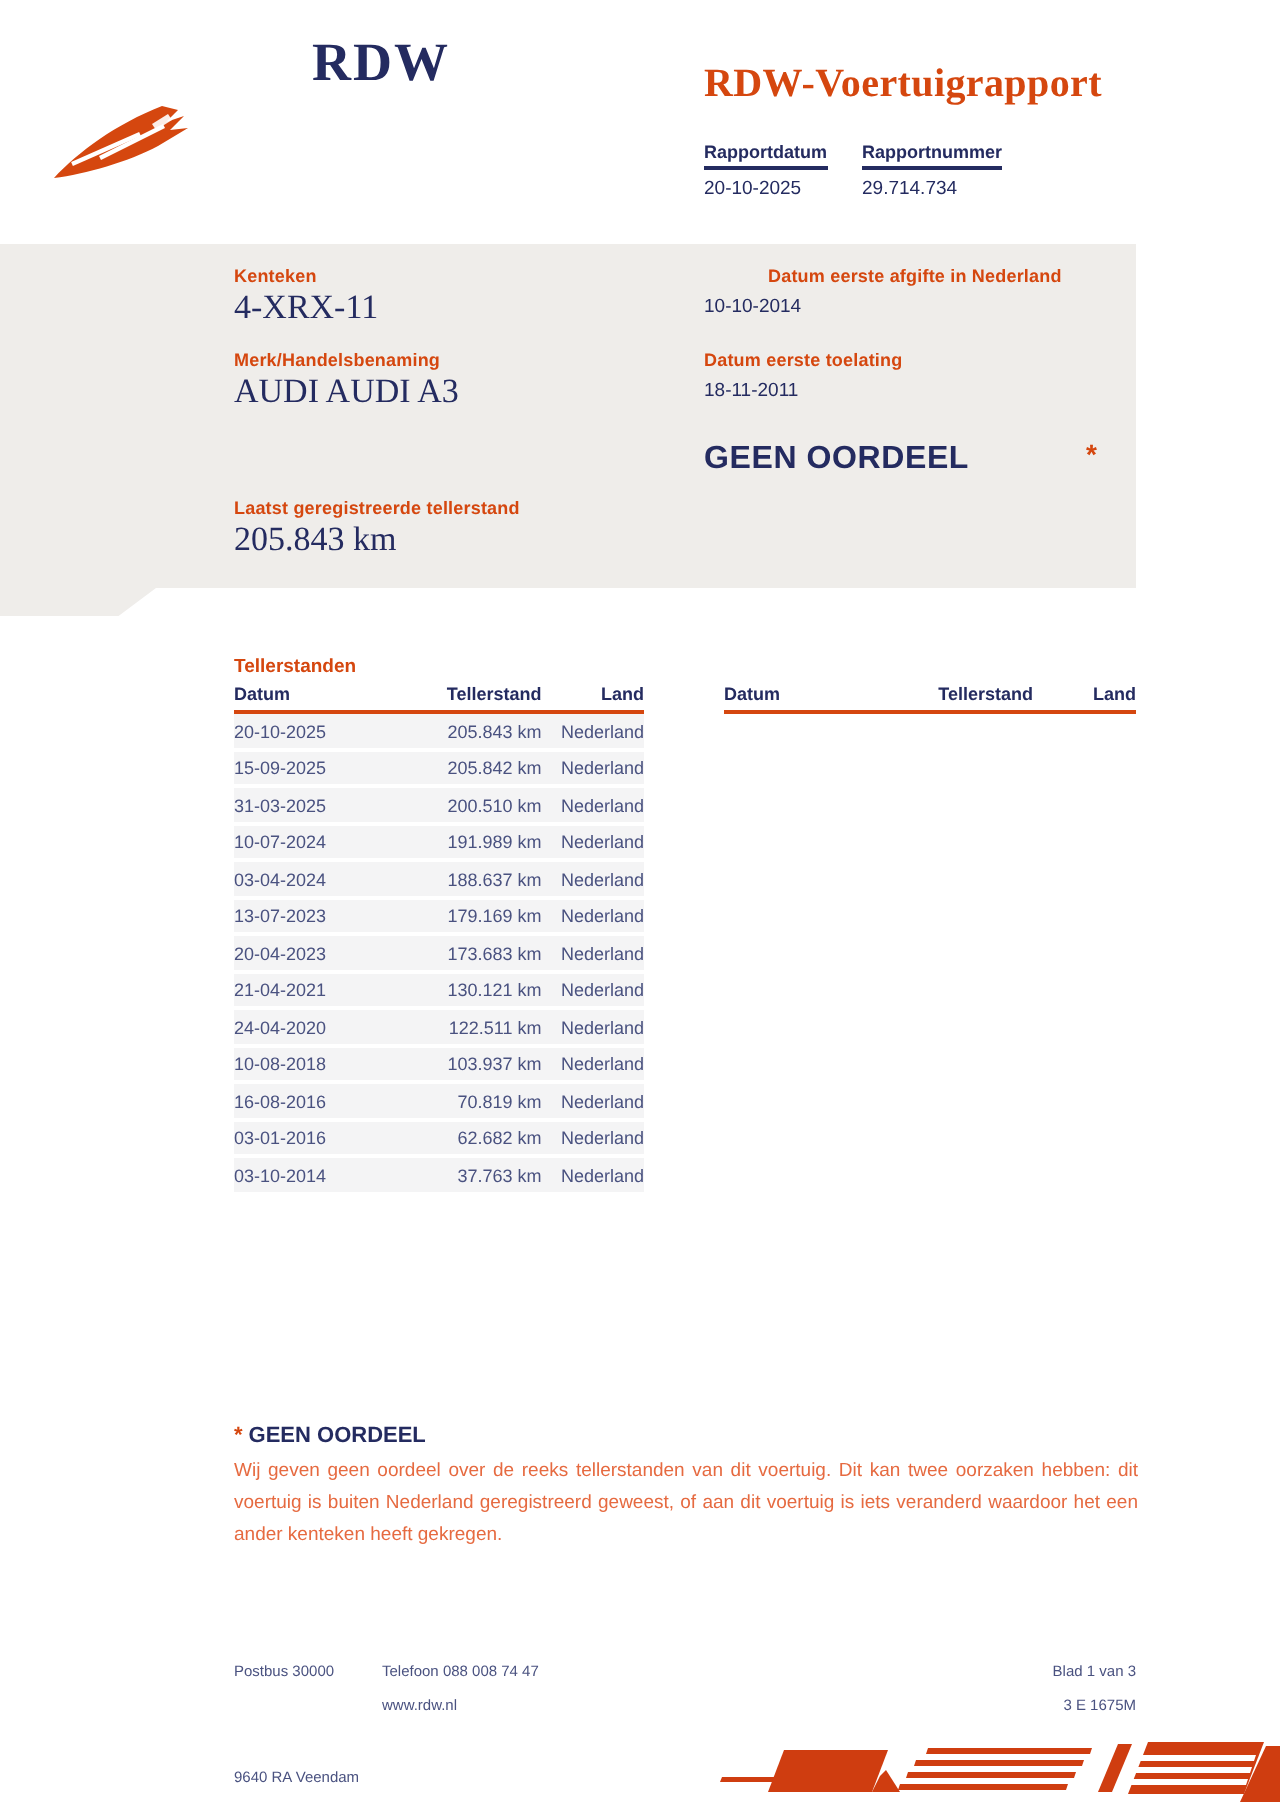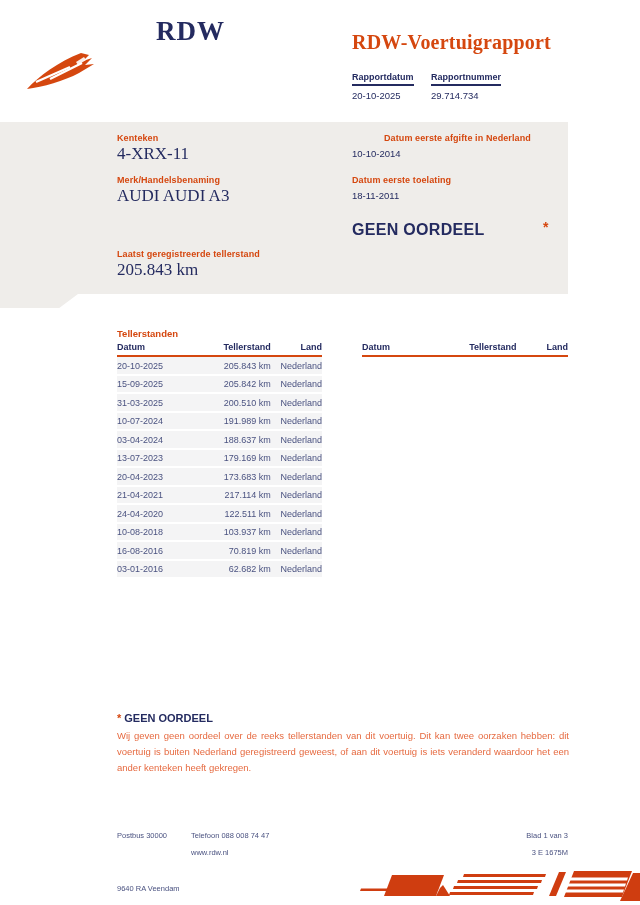--- a/index.html
+++ b/index.html
@@ -156,41 +156,46 @@
             <td class="r">179.169 km</td>
             <td class="r">Nederland</td>
           </tr>
           <tr>
             <td>20-04-2023</td>
             <td class="r">173.683 km</td>
             <td class="r">Nederland</td>
           </tr>
           <tr>
             <td>21-04-2021</td>
-            <td class="r">217.114 km</td>
+            <td class="r">130.121 km</td>
             <td class="r">Nederland</td>
           </tr>
           <tr>
             <td>24-04-2020</td>
             <td class="r">122.511 km</td>
             <td class="r">Nederland</td>
           </tr>
           <tr>
             <td>10-08-2018</td>
             <td class="r">103.937 km</td>
             <td class="r">Nederland</td>
           </tr>
           <tr>
             <td>16-08-2016</td>
             <td class="r">70.819 km</td>
             <td class="r">Nederland</td>
           </tr>
           <tr>
             <td>03-01-2016</td>
             <td class="r">62.682 km</td>
+            <td class="r">Nederland</td>
+          </tr>
+          <tr>
+            <td>03-10-2014</td>
+            <td class="r">37.763 km</td>
             <td class="r">Nederland</td>
           </tr>
         </tbody>
     </table>
   </div>
 
   <div class="abs tbl-right">
     <table class="readings">
       <colgroup>
           <col class="c1">

